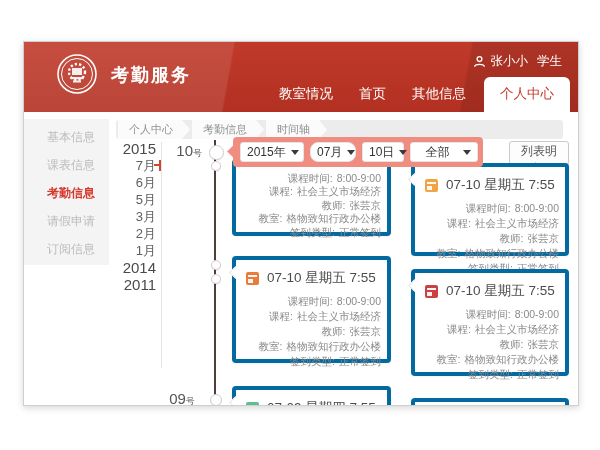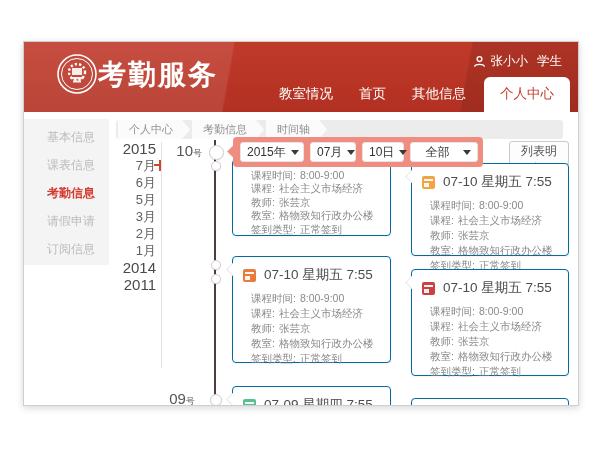--- a/index.html
+++ b/index.html
@@ -12,21 +12,21 @@
        background:
          linear-gradient(100deg, rgba(255,255,255,.10) 0 37%, rgba(255,255,255,0) 37.4%),
          linear-gradient(100deg, rgba(0,0,0,0) 0 79%, rgba(0,0,0,.10) 79.4%),
          linear-gradient(to bottom,#c03a2a,#b23022);}
   .brand{position:absolute;left:32px;top:11px;display:flex;align-items:center;}
   .logo{width:42px;height:42px;flex:0 0 auto;}
   .brand-txt{margin-left:10px;color:#fff;}
   .uni-cn{font-size:23px;font-weight:bold;font-style:italic;letter-spacing:2px;line-height:24px;
           font-family:"DejaVu Serif","Liberation Serif",serif;}
   .uni-en{font-size:7.5px;letter-spacing:.8px;margin-top:2px;opacity:.95;}
-  .app-title{margin-top:2px;color:#fff;font-size:28px;font-weight:bold;letter-spacing:2px;}
+  .app-title{margin-left:13px;margin-top:2px;color:#fff;font-size:18px;font-weight:bold;letter-spacing:2px;}
   .user{position:absolute;right:16px;top:11px;display:flex;align-items:center;gap:5px;color:#fff;font-size:12.5px;}
   .user .uname{margin-right:4px;}
   .mainnav{position:absolute;right:8px;bottom:0;display:flex;align-items:flex-end;}
   .nav-item{color:#fff;font-size:13.5px;padding:0 13px 9px;cursor:pointer;}
   .nav-item.active{background:#fff;color:#c23a2b;padding:8px 16px 9px;border-radius:6px 6px 0 0;margin-left:5px;}
   
   .content{position:relative;width:100%;height:293px;background:#fff;}
   .sidebar{position:absolute;left:0;top:7px;width:85px;height:142px;background:#f4f4f4;padding-top:4px;}
   .side-item{line-height:28px;padding-left:23px;font-size:12px;color:#bcbcbc;cursor:pointer;}
   .side-item.active{color:#d5382c;font-weight:bold;}
@@ -53,22 +53,22 @@
              transform:rotate(45deg);}
   .dd{background:#fff;border:1px solid #e5e5e5;border-radius:3px;height:20px;display:flex;align-items:center;
       justify-content:space-between;padding:0 6px;box-sizing:border-box;font-size:12px;color:#333;cursor:pointer;}
   .dd-val{white-space:nowrap;margin:0 auto;}
   .caret{width:0;height:0;border-left:4px solid transparent;border-right:4px solid transparent;
          border-top:5px solid #3a3a3a;margin-left:5px;flex:0 0 auto;}
   .detail-btn{position:absolute;left:485px;top:29px;width:60px;height:24px;background:#fdfdfd;border:1px solid #c9c9c9;
          border-radius:3px;font-size:12px;color:#555;box-shadow:0 1px 0 #d8d8d8;cursor:pointer;
          font-family:"Liberation Sans","DejaVu Sans",sans-serif;}
   
-  .card{position:absolute;background:#fff;border:1px solid #0369a1;border-radius:4px;
-        box-shadow:0 1px 2px rgba(0,0,0,.05);box-sizing:border-box;}
+  .card{position:absolute;background:#fff;border:4px solid #0369a1;border-radius:4px;
+        box-shadow:0 1px 2px rgba(0,0,0,.05);box-sizing:border-box;text-align:right;}
   .card .arrow{position:absolute;left:-5px;width:8px;height:8px;background:#fff;border-left:1px solid #e8e8e8;
         border-bottom:1px solid #e8e8e8;transform:rotate(45deg);}
   .card-head{display:flex;align-items:center;padding:9px 10px 0 10px;}
   .cal-icon{position:relative;width:13px;height:13px;border-radius:2px;flex:0 0 auto;}
   .cal-icon i{position:absolute;background:#fff;opacity:.92;}
   .cal-icon .m1{left:2px;top:3px;width:9px;height:2px;}
   .cal-icon .m2{left:2px;top:7px;width:5px;height:4px;}
   .card-title{margin-left:8px;font-size:13.5px;color:#4c4c4c;}
   .card-body{padding:7px 6px 0 18px;}
   .row{line-height:15px;font-size:10.5px;color:#8a8a8a;white-space:nowrap;overflow:hidden;}
@@ -223,21 +223,21 @@
             </div>
           </div>
           <div class="card" style="left: 387px; top: 286px; width: 158px; height: 40px; z-index: 2;"></div>
         </div>
 
       <div class="filterbar">
           <div class="dd" style="width: 64px;">
             <span class="dd-val">2015年</span>
             <span class="caret"></span>
           </div>
-          <div class="dd" style="width: 46px;">
+          <div class="dd" style="width: 46px; border-radius: 8px;">
             <span class="dd-val">07月</span>
             <span class="caret"></span>
           </div>
           <div class="dd" style="width: 42px;">
             <span class="dd-val">10日</span>
             <span class="caret"></span>
           </div>
           <div class="dd" style="width: 68px;">
             <span class="dd-val">全部</span>
             <span class="caret"></span>

